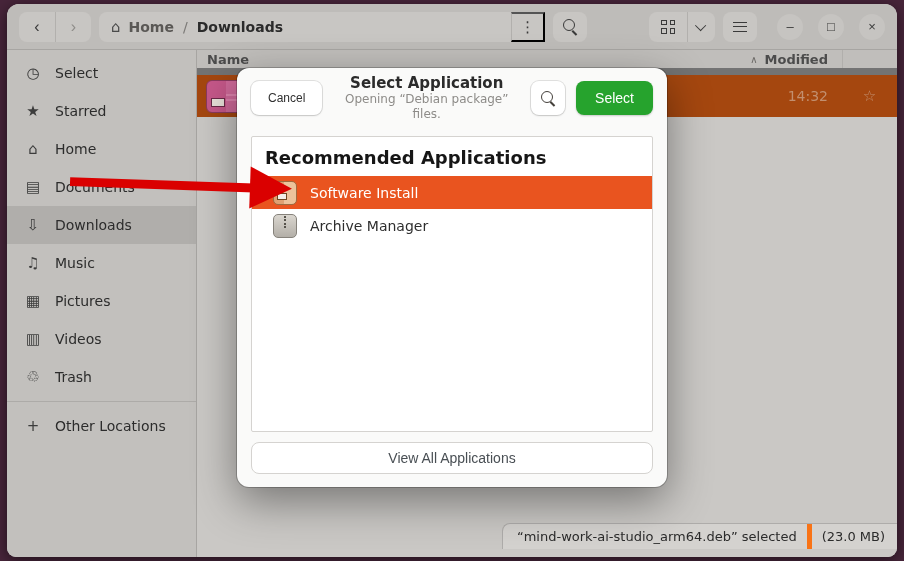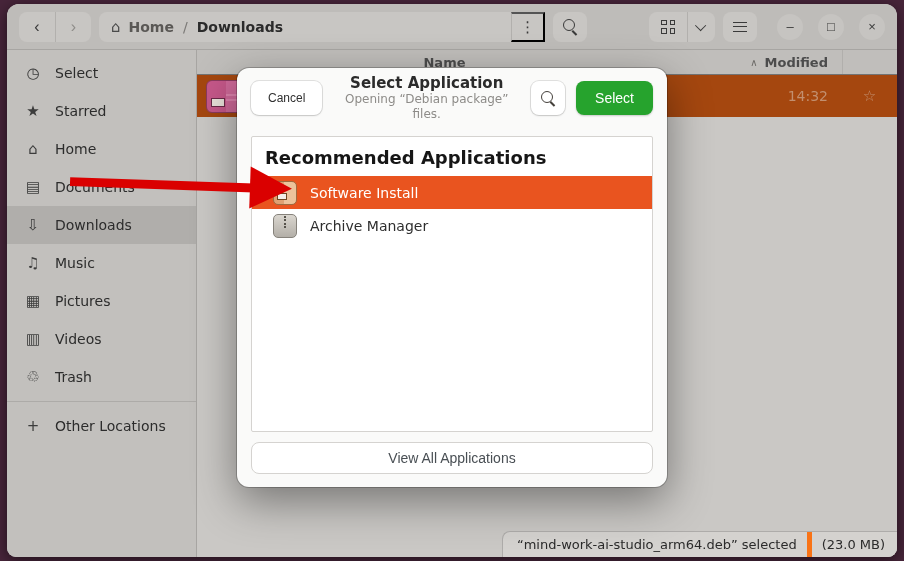--- a/index.html
+++ b/index.html
@@ -60,39 +60,39 @@
 
   
   .content { flex:1; display:flex; min-height:0; position:relative; }
   .sidebar { flex:none; width:190px; background:#c2c0bd; border-right:1px solid #a7a5a2; padding-top:4px; }
   .side-item { height:38px; display:flex; align-items:center; gap:13px; padding:0 17px; font-size:14px; color:#2c2c2c; }
   .side-item.selected { background:#b0aeab; }
   .side-ic { width:18px; text-align:center; font-size:15px; color:#3c3c3c; }
   .side-divider { height:1px; background:#adaba8; margin:5px 0; }
 
   .main { flex:1; display:flex; flex-direction:column; background:#cac8c5; position:relative; }
-  .list-header { flex:none; height:25px; background:#c0bebb; border-bottom:1px solid #737373;
-         display:flex; align-items:center; font-size:13px; font-weight:bold; color:#4c4c4c;text-align:center; }
+  .list-header { flex:none; height:25px; background:#c0bebb; border-bottom:7px solid #737373;
+         display:flex; align-items:center; font-size:13px; font-weight:bold; color:#4c4c4c; }
   .col-name { flex:1; padding-left:10px; }
   .col-size { width:95px; padding-left:12px; border-left:1px solid #b1afac; align-self:stretch; display:flex; align-items:center; }
   .col-mod  { width:160px; justify-content:flex-end; padding-right:14px; display:flex; align-items:center; gap:7px; align-self:stretch; }
   .col-star { width:55px; border-left:1px solid #b1afac; align-self:stretch; display:flex; align-items:center; justify-content:center; }
   .sort-ic { font-size:10px; color:#6b6966; font-weight:normal; }
   .file-row { flex:none; height:42px; background:#a5470f; display:flex; align-items:center; color:#c28f6f; font-size:14px; }
   .file-row .col-size, .file-row .col-star { border-left:none; }
   .deb-file-icon { width:38px; height:33px; margin-left:9px; border-radius:6px; position:relative;
          background:linear-gradient(90deg,#c6588a 0 54%,#d06a9a 54% 100%); border:1px solid #8a3a5e; }
   .deb-file-icon::before { content:""; position:absolute; right:5px; top:13px; width:12px; height:2px;
          background:#df84ae; box-shadow:0 5px 0 #df84ae; }
   .deb-file-icon::after { content:""; position:absolute; left:4px; bottom:5px; width:12px; height:7px;
          background:#e9e2da; border:1px solid #6a2a48; }
   .file-name-spacer { flex:1; }
   .star-ic { font-size:15px; }
 
-  .status-bar { position:absolute; right:0; bottom:0; height:26px; background:#d4d2cf;
+  .status-bar { position:absolute; right:0; bottom:8px; height:26px; background:#d4d2cf;
          border:1px solid #aeacaa; border-right:none; border-bottom:none; border-radius:8px 0 0 0;
          display:flex; align-items:center; font-size:13px; color:#2b2b2b; z-index:3; }
   .status-text { padding:0 10px 0 14px; }
   .status-size { padding:0 12px 0 10px; border-left:5px solid #f97316; align-self:stretch; display:flex; align-items:center; }
 
   
   .dlg { position:absolute; left:237px; top:68px; width:430px; height:419px; background:#fafaf9;
          border-radius:12px; box-shadow:0 0 0 1px rgba(0,0,0,.22), 0 14px 44px rgba(0,0,0,.42);
          display:flex; flex-direction:column; z-index:5; }
   .dlg-header { flex:none; height:60px; display:flex; align-items:center; padding:0 14px; gap:11px; }

